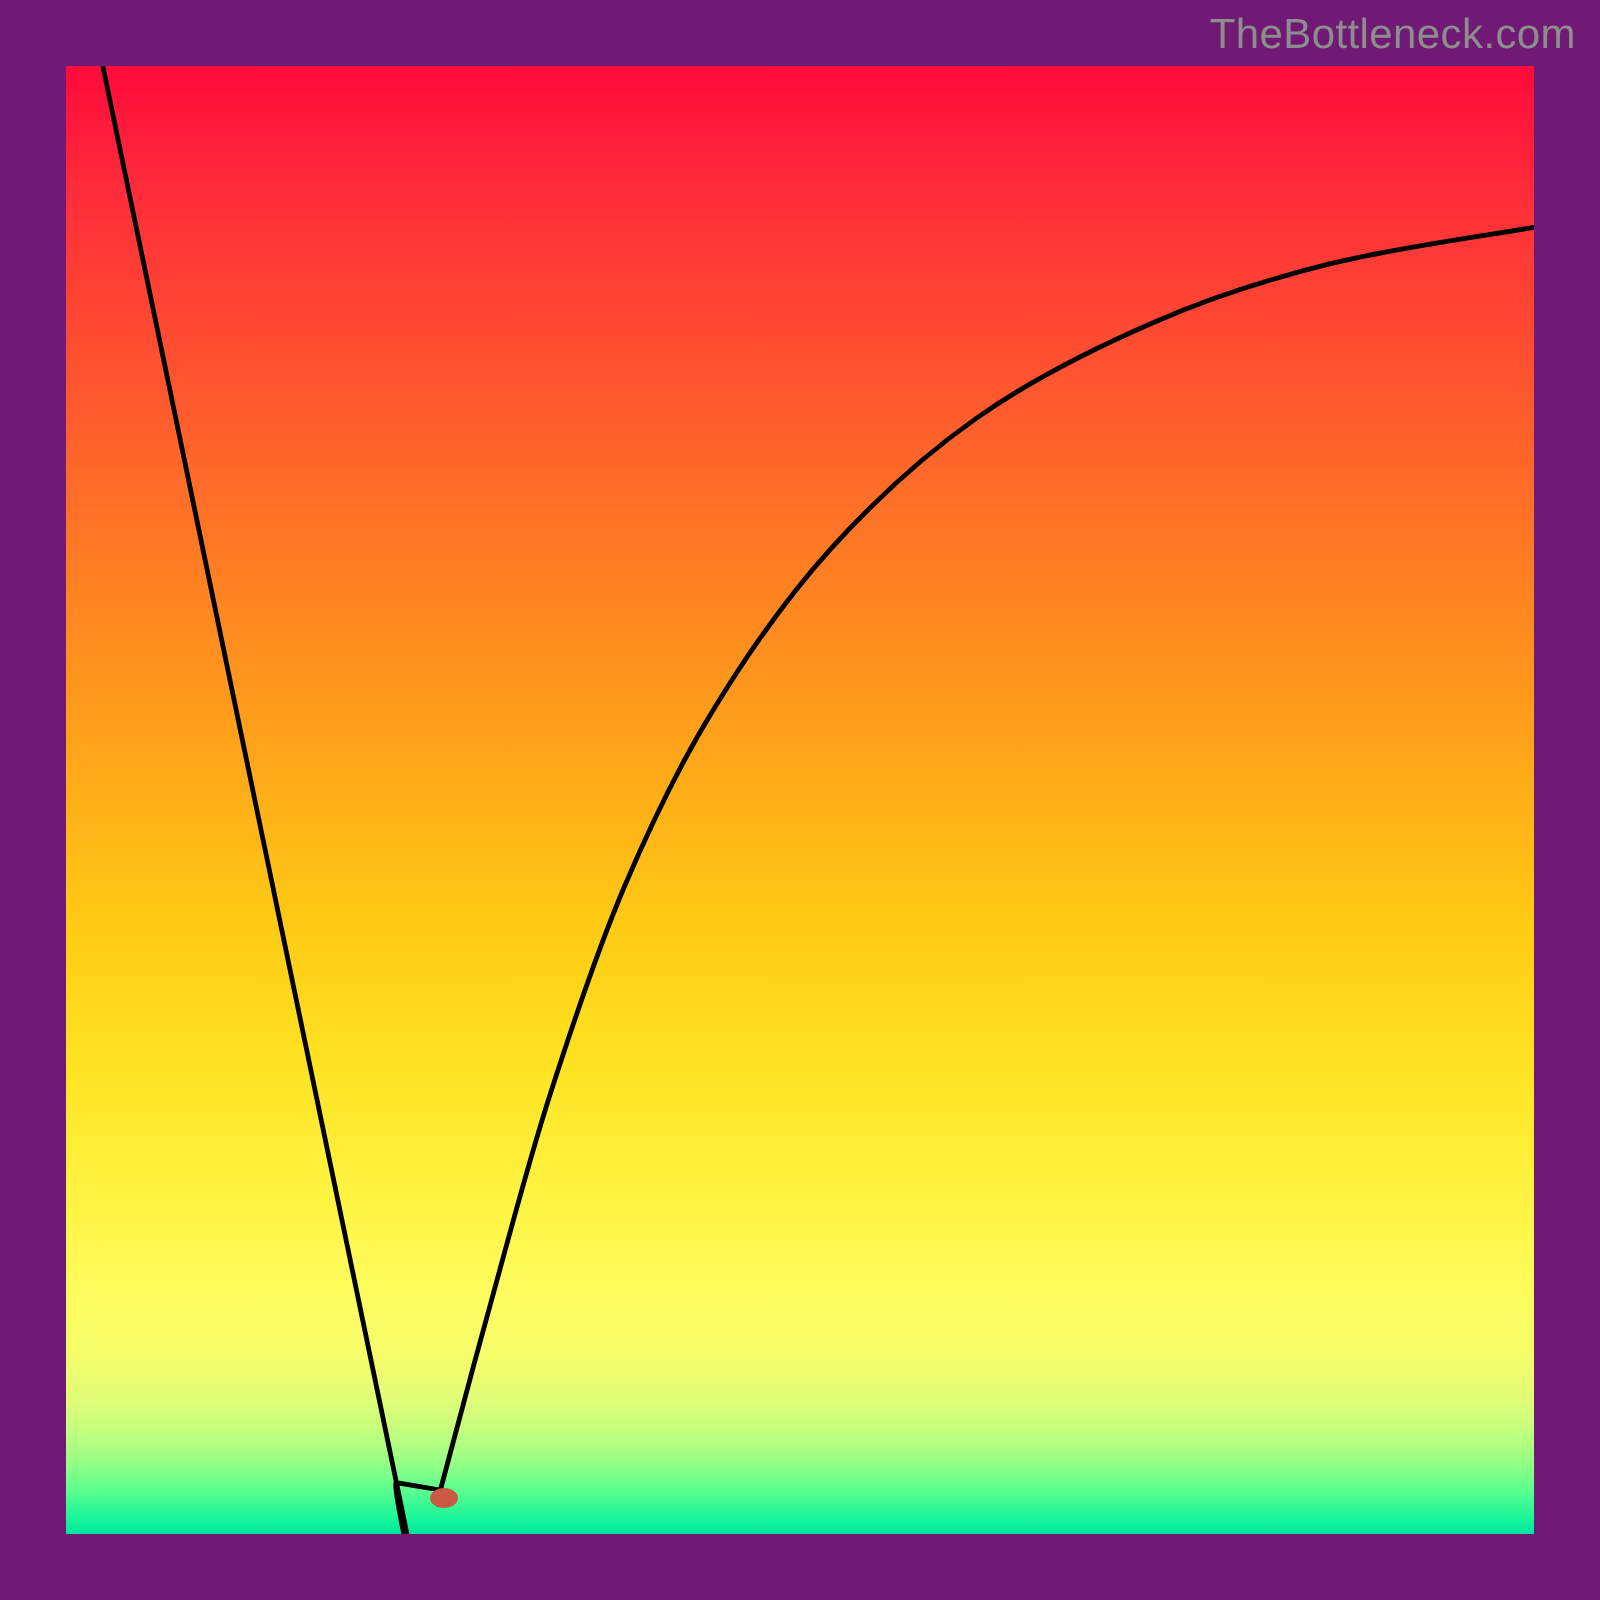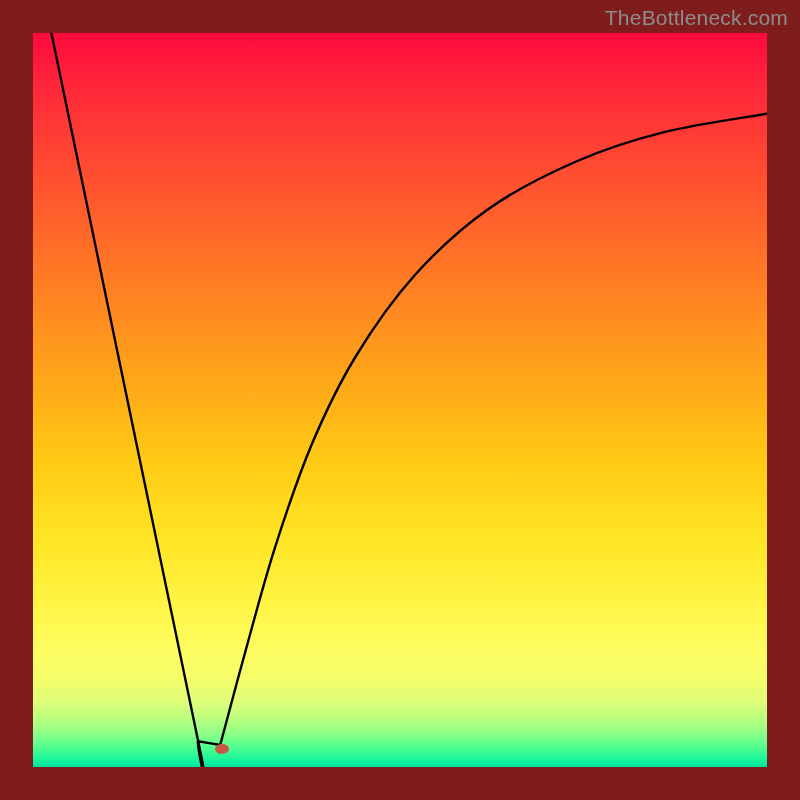--- a/index.html
+++ b/index.html
@@ -10,21 +10,21 @@
     background: #000;
     overflow: hidden;
     font-family: Arial, Helvetica, sans-serif;
   }
   .frame {
     position: absolute;
     left: 0;
     top: 0;
     width: 800px;
     height: 800px;
-    background: #7f1d1d;
+    background: #701a75;
   }
   .plot {
     position: absolute;
     left: 33px;
     top: 33px;
     width: 734px;
     height: 734px;
     overflow: hidden;
   }
   .gradient {

